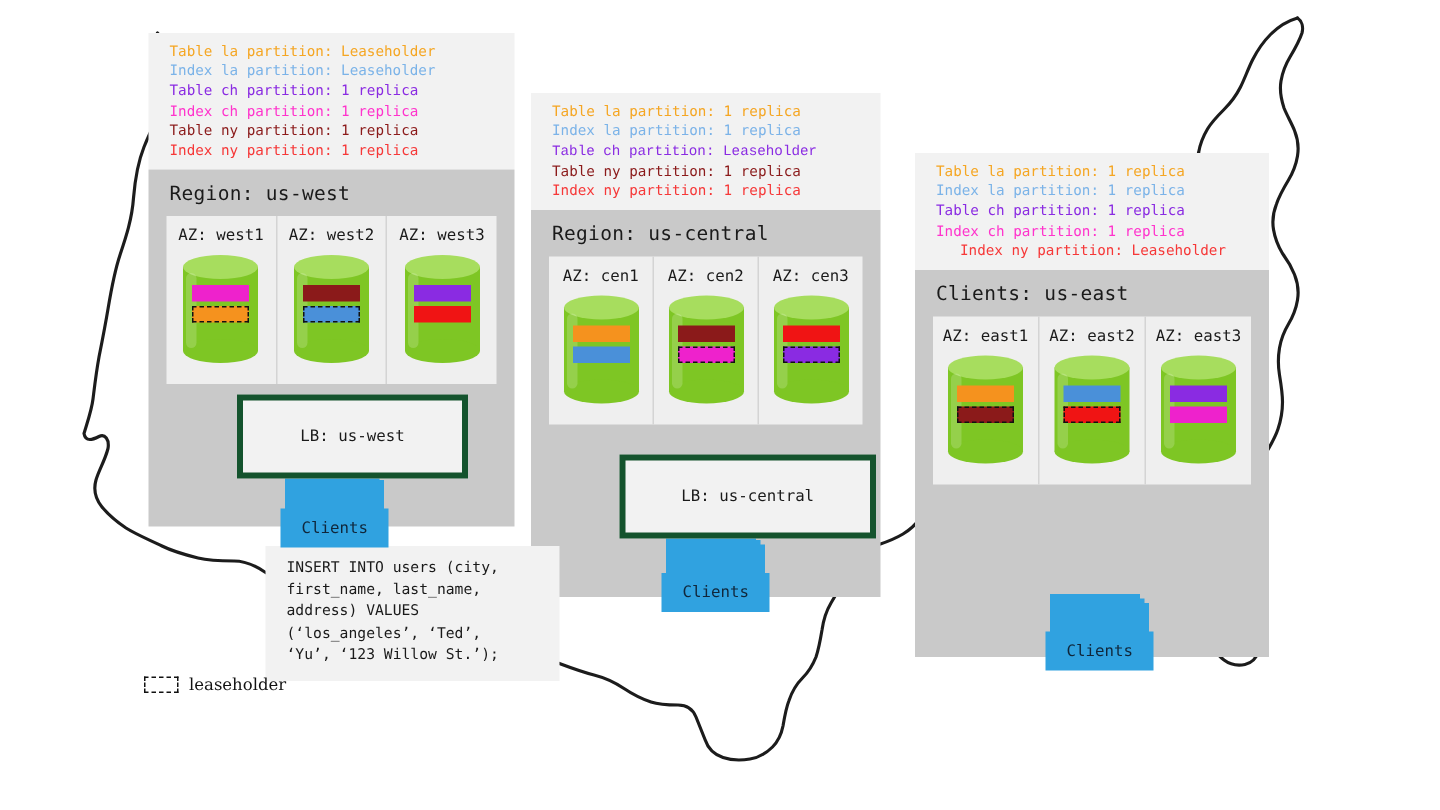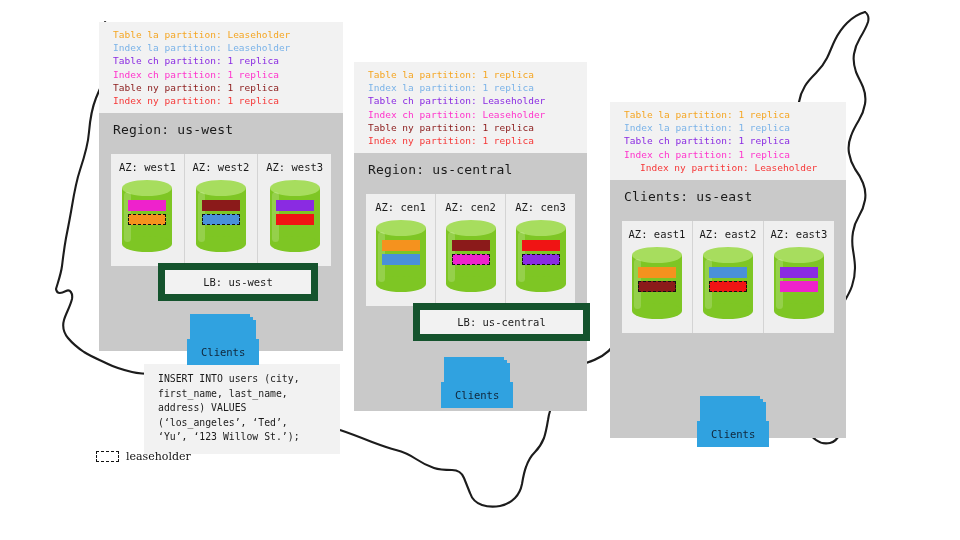--- a/index.html
+++ b/index.html
@@ -28,21 +28,21 @@
   }
   .region-title{
     font-size:13px;
     color:#1a1a1a;
     padding:9px 0 7px 14px;
     letter-spacing:0.2px;
   }
   .az-strip{
     background:#efefef;
     display:flex;
-    margin:10px 12px;
+    margin:0 12px;
   }
   .az{
     flex:1;
     border-right:1px solid #d4d4d4;
     padding:7px 0 14px 0;
     text-align:center;
     position:relative;
   }
   .az:last-child{border-right:none;}
   .az-label{font-size:10.5px;color:#1a1a1a;margin-bottom:7px;display:block;}
@@ -66,24 +66,24 @@
     background:rgba(255,255,255,0.18);border-radius:4px;
   }
   .bars{position:absolute;left:6px;top:20px;width:38px;z-index:3;}
   .bar{height:11px;margin-bottom:3px;box-sizing:border-box;}
   .bar.lease{border:1.6px dashed #111;}
 
   
   .lb{
     position:absolute;
     background:#f2f2f2;
-    border:7px solid #14532d;
+    border:4px solid #14532d;
     font-size:10.5px;
     color:#1a1a1a;
-    padding:6px 14px;
+    padding:18px 14px;
     white-space:nowrap;
     z-index:6;
   }
 
   
   .clients{position:absolute;z-index:5;}
   .clients .sh{position:absolute;background:#3aa3e3;}
   .clients .face{
     position:relative;background:#30a2e0;
     color:#10263a;font-size:10.5px;
@@ -237,22 +237,21 @@
     <div class="clients" style="left: 187px; top: 311px;">
       <div class="sh" style="left: 9px; top: 9px; width: 60px; height: 28px; background: rgb(48, 162, 224);"></div>
       <div class="sh" style="left: 6px; top: 6px; width: 60px; height: 28px; background: rgb(48, 162, 224);"></div>
       <div class="sh" style="left: 3px; top: 3px; width: 60px; height: 28px; background: rgb(48, 162, 224);"></div>
       <div class="face" style="background: rgb(48, 162, 224);">Clients</div>
     </div>
     <div class="cluster" style="left: 354px; top: 62px; width: 233px;">
       <div class="legendbox">
         <div class="row" style="color: rgb(245, 166, 35);"><span>Table la partition:</span> <span>1 replica</span></div>
         <div class="row" style="color: rgb(123, 179, 232);"><span>Index la partition:</span> <span>1 replica</span></div>
-        <div class="row" style="color: rgb(138, 43, 226);"><span>Table ch partition:</span> <span>Leaseholder</span></div>
-        <div class="row" style="color: rgb(255, 51, 204);"><span>Index ch partition:</span> <span>Leaseholder</span></div>
+        <div class="row" style="color: rgb(138, 43, 226); font-family: Liberation Mono, monospace;"><span>Table ch partition:</span> <span>Leaseholder</span></div>
         <div class="row" style="color: rgb(139, 26, 26);"><span>Table ny partition:</span> <span>1 replica</span></div>
         <div class="row" style="color: rgb(246, 56, 56);"><span>Index ny partition:</span> <span>1 replica</span></div>
       </div>
       <div class="regionbox" style="height: 258px;">
         <div class="region-title">Region: us-central</div>
         <div class="az-strip">
           <div class="az">
             <span class="az-label">AZ: cen1</span>
             <div class="cyl">
               <div class="body" style="background: rgb(126, 198, 36);"></div>
@@ -353,21 +352,21 @@
           </div>
         </div>
       </div>
     </div>
     <div class="clients" style="left: 697px; top: 393px;">
       <div class="sh" style="left: 9px; top: 9px; width: 60px; height: 28px; background: rgb(48, 162, 224);"></div>
       <div class="sh" style="left: 6px; top: 6px; width: 60px; height: 28px; background: rgb(48, 162, 224);"></div>
       <div class="sh" style="left: 3px; top: 3px; width: 60px; height: 28px; background: rgb(48, 162, 224);"></div>
       <div class="face" style="background: rgb(48, 162, 224);">Clients</div>
     </div>
-    <div class="sqlbox" style="left: 144px; top: 364px; width: 170px;">INSERT INTO users (city,
+    <div class="sqlbox" style="left: 177px; top: 364px; width: 170px;">INSERT INTO users (city,
 first_name, last_name,
 address) VALUES
 (‘los_angeles’, ‘Ted’,
 ‘Yu’, ‘123 Willow St.’);</div>
     <div class="keylegend" style="left: 96px; top: 450px;">
       <div class="swatch"></div>
       <div class="txt">leaseholder</div>
     </div>
   </div>
 

